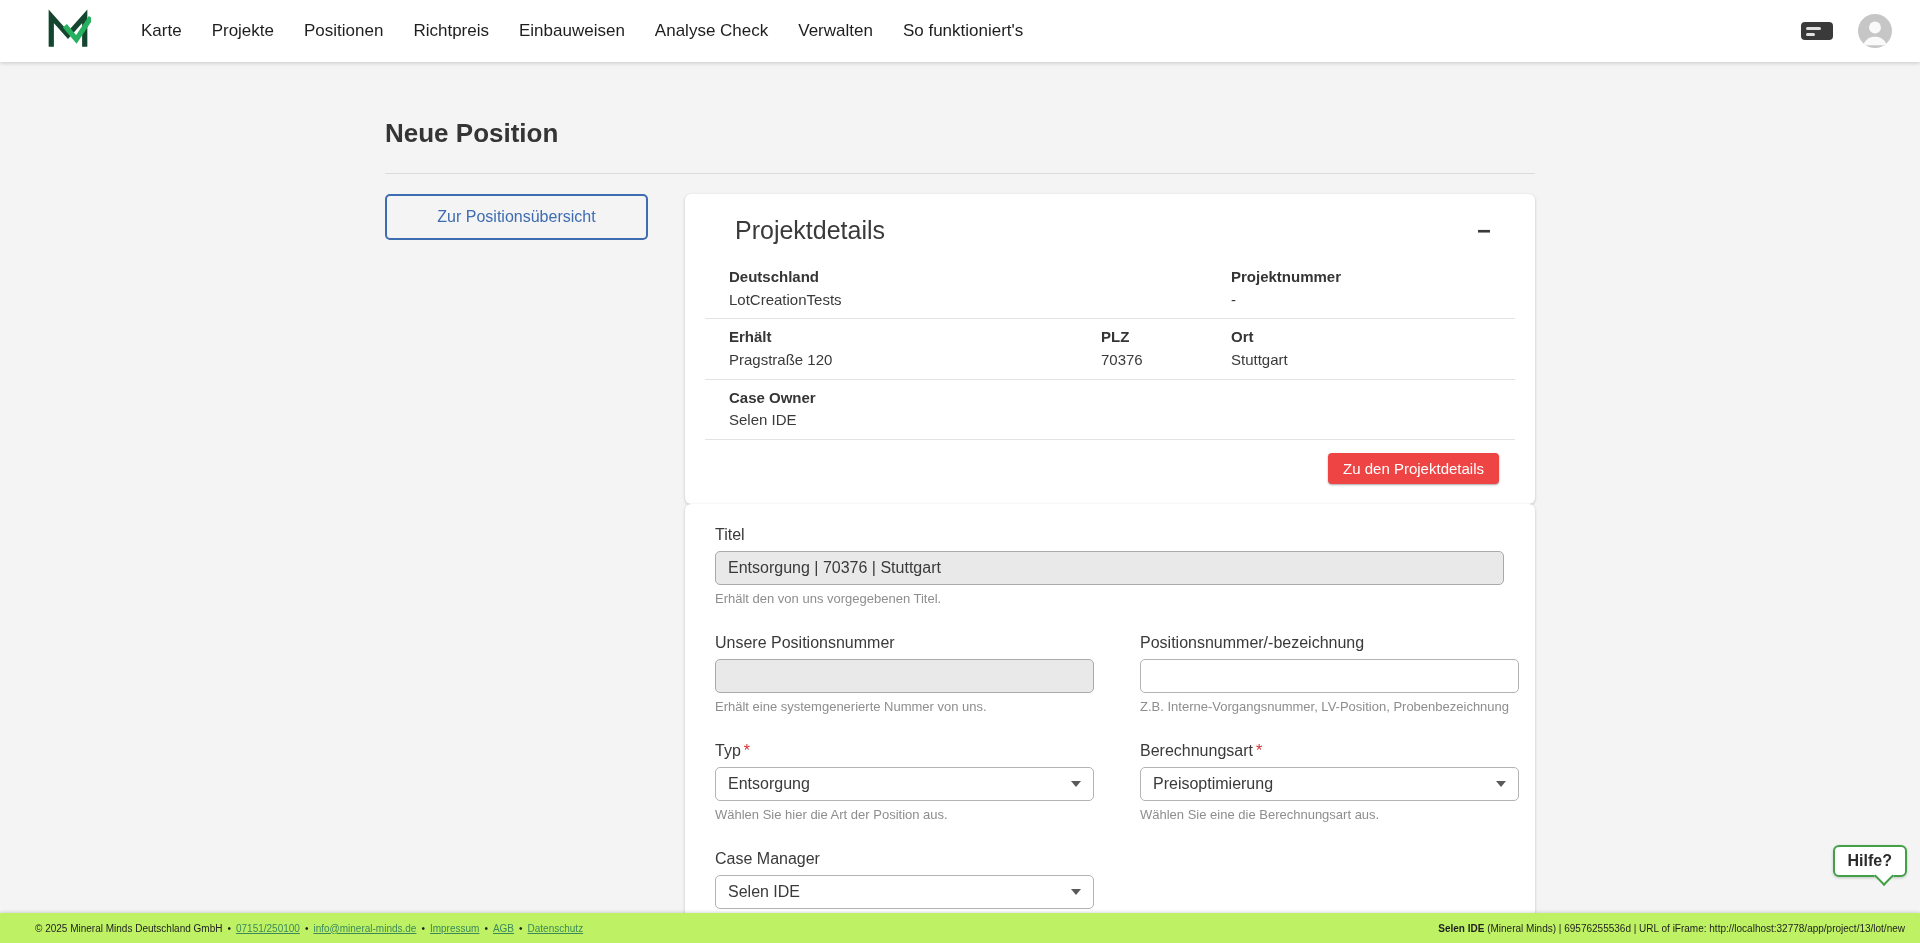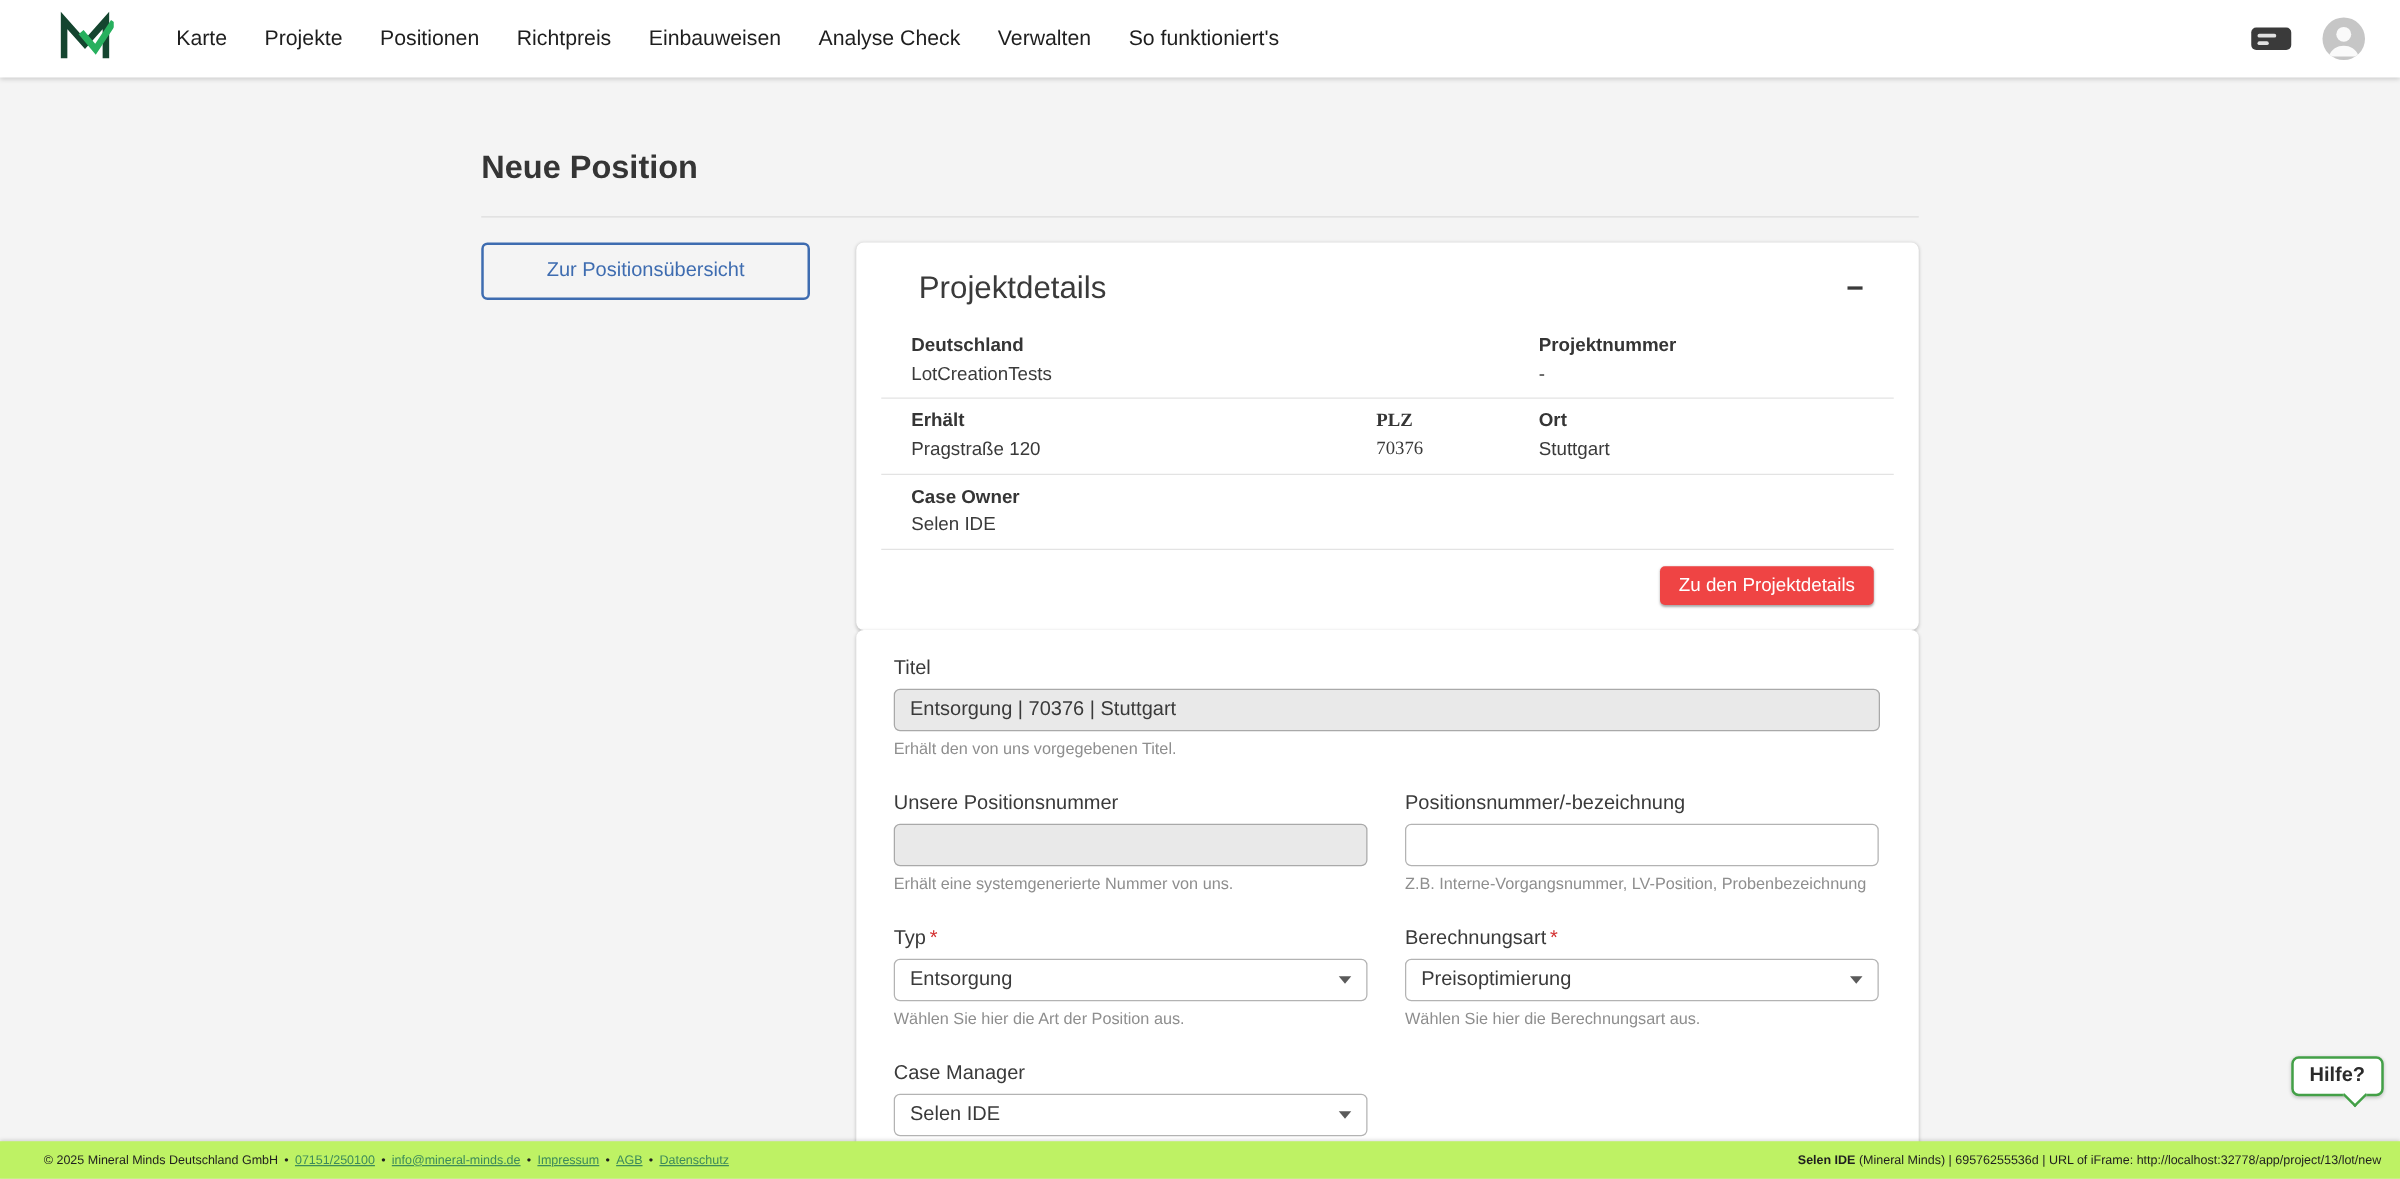--- a/index.html
+++ b/index.html
@@ -43,21 +43,21 @@
   
   .card-project { padding: 18px 20px 14px 20px; margin-bottom: 0; }
   .card-head { display: flex; justify-content: space-between; align-items: center; padding: 4px 14px 0 30px; }
   .card-title { font-size: 25px; font-weight: 400; color: #3a3a3a; }
   .collapse-btn { background: none; border: none; font-size: 24px; font-weight: 700; color: #3a3a3a; cursor: pointer; padding: 0 10px; line-height: 1; font-family: inherit; }
 
   .ptable { margin-top: 14px; }
   .prow { display: flex; border-bottom: 1px solid #e3e3e3; padding: 9px 0; }
   .pcell { padding-left: 24px; box-sizing: border-box; }
   .c1 { width: 372px; flex: 0 0 auto; }
-  .c2 { width: 130px; flex: 0 0 auto; font-family: Liberation Serif, serif; }
+  .c2 { width: 130px; flex: 0 0 auto; }
   .c3 { flex: 1; }
   .plabel { font-weight: 700; font-size: 15px; line-height: 1.25; color: #353535; }
   .pvalue { font-size: 15px; line-height: 1.3; margin-top: 3px; color: #3a3a3a; }
 
   .card-actions { display: flex; justify-content: flex-end; padding: 13px 16px 6px 0; }
   .primary-btn {
     background: #ef4444; color: #fff; border: none; border-radius: 4px;
     height: 31px; padding: 0 15px; font-size: 15px; font-weight: 500;
     cursor: pointer; box-shadow: 0 1px 2px rgba(0,0,0,.35); font-family: inherit;
   }
@@ -67,21 +67,21 @@
   .field-label { font-size: 16px; font-weight: 500; color: #3a3a3a; }
   .req { color: #d32f2f; margin-left: 3px; }
   .text-input {
     display: block; margin-top: 7px; width: 100%; height: 34px; box-sizing: border-box;
     border: 1px solid #b3b3b3; border-radius: 5px; padding: 0 12px;
     font-size: 16px; color: #3a3a3a; background: #fff; font-family: inherit;
   }
   .text-input:disabled { background: #e9e9e9; border-color: #a9a9a9; color: #3a3a3a; }
   .helper { margin-top: 6px; font-size: 13px; color: #8e8e8e; }
 
-  .form-grid { display: flex; gap: 30px; margin-top: 28px; }
+  .form-grid { display: flex; gap: 46px; margin-top: 28px; }
   .form-col { width: 379px; flex: 0 0 auto; }
 
   .select {
     margin-top: 7px; height: 34px; box-sizing: border-box;
     border: 1px solid #b3b3b3; border-radius: 5px; background: #fff;
     display: flex; align-items: center; justify-content: space-between;
     padding: 0 12px; font-size: 16px; color: #3a3a3a; cursor: pointer;
   }
   .caret { width: 0; height: 0; border-left: 5px solid transparent; border-right: 5px solid transparent; border-top: 6px solid #5a5a5a; }
 
@@ -233,21 +233,21 @@
                 <span class="caret"></span>
               </div>
               <div class="helper">Wählen Sie hier die Art der Position aus.</div>
             </div>
             <div class="form-col">
               <span class="field-label">Berechnungsart</span><span class="req">*</span>
               <div class="select">
                 <span>Preisoptimierung</span>
                 <span class="caret"></span>
               </div>
-              <div class="helper">Wählen Sie hier die Berechnungsart aus.</div>
+              <div class="helper">Wählen Sie eine die Berechnungsart aus.</div>
             </div>
           </div>
 
           <div class="form-grid">
             <div class="form-col">
               <span class="field-label">Case Manager</span>
               <div class="select">
                 <span>Selen IDE</span>
                 <span class="caret"></span>
               </div>

